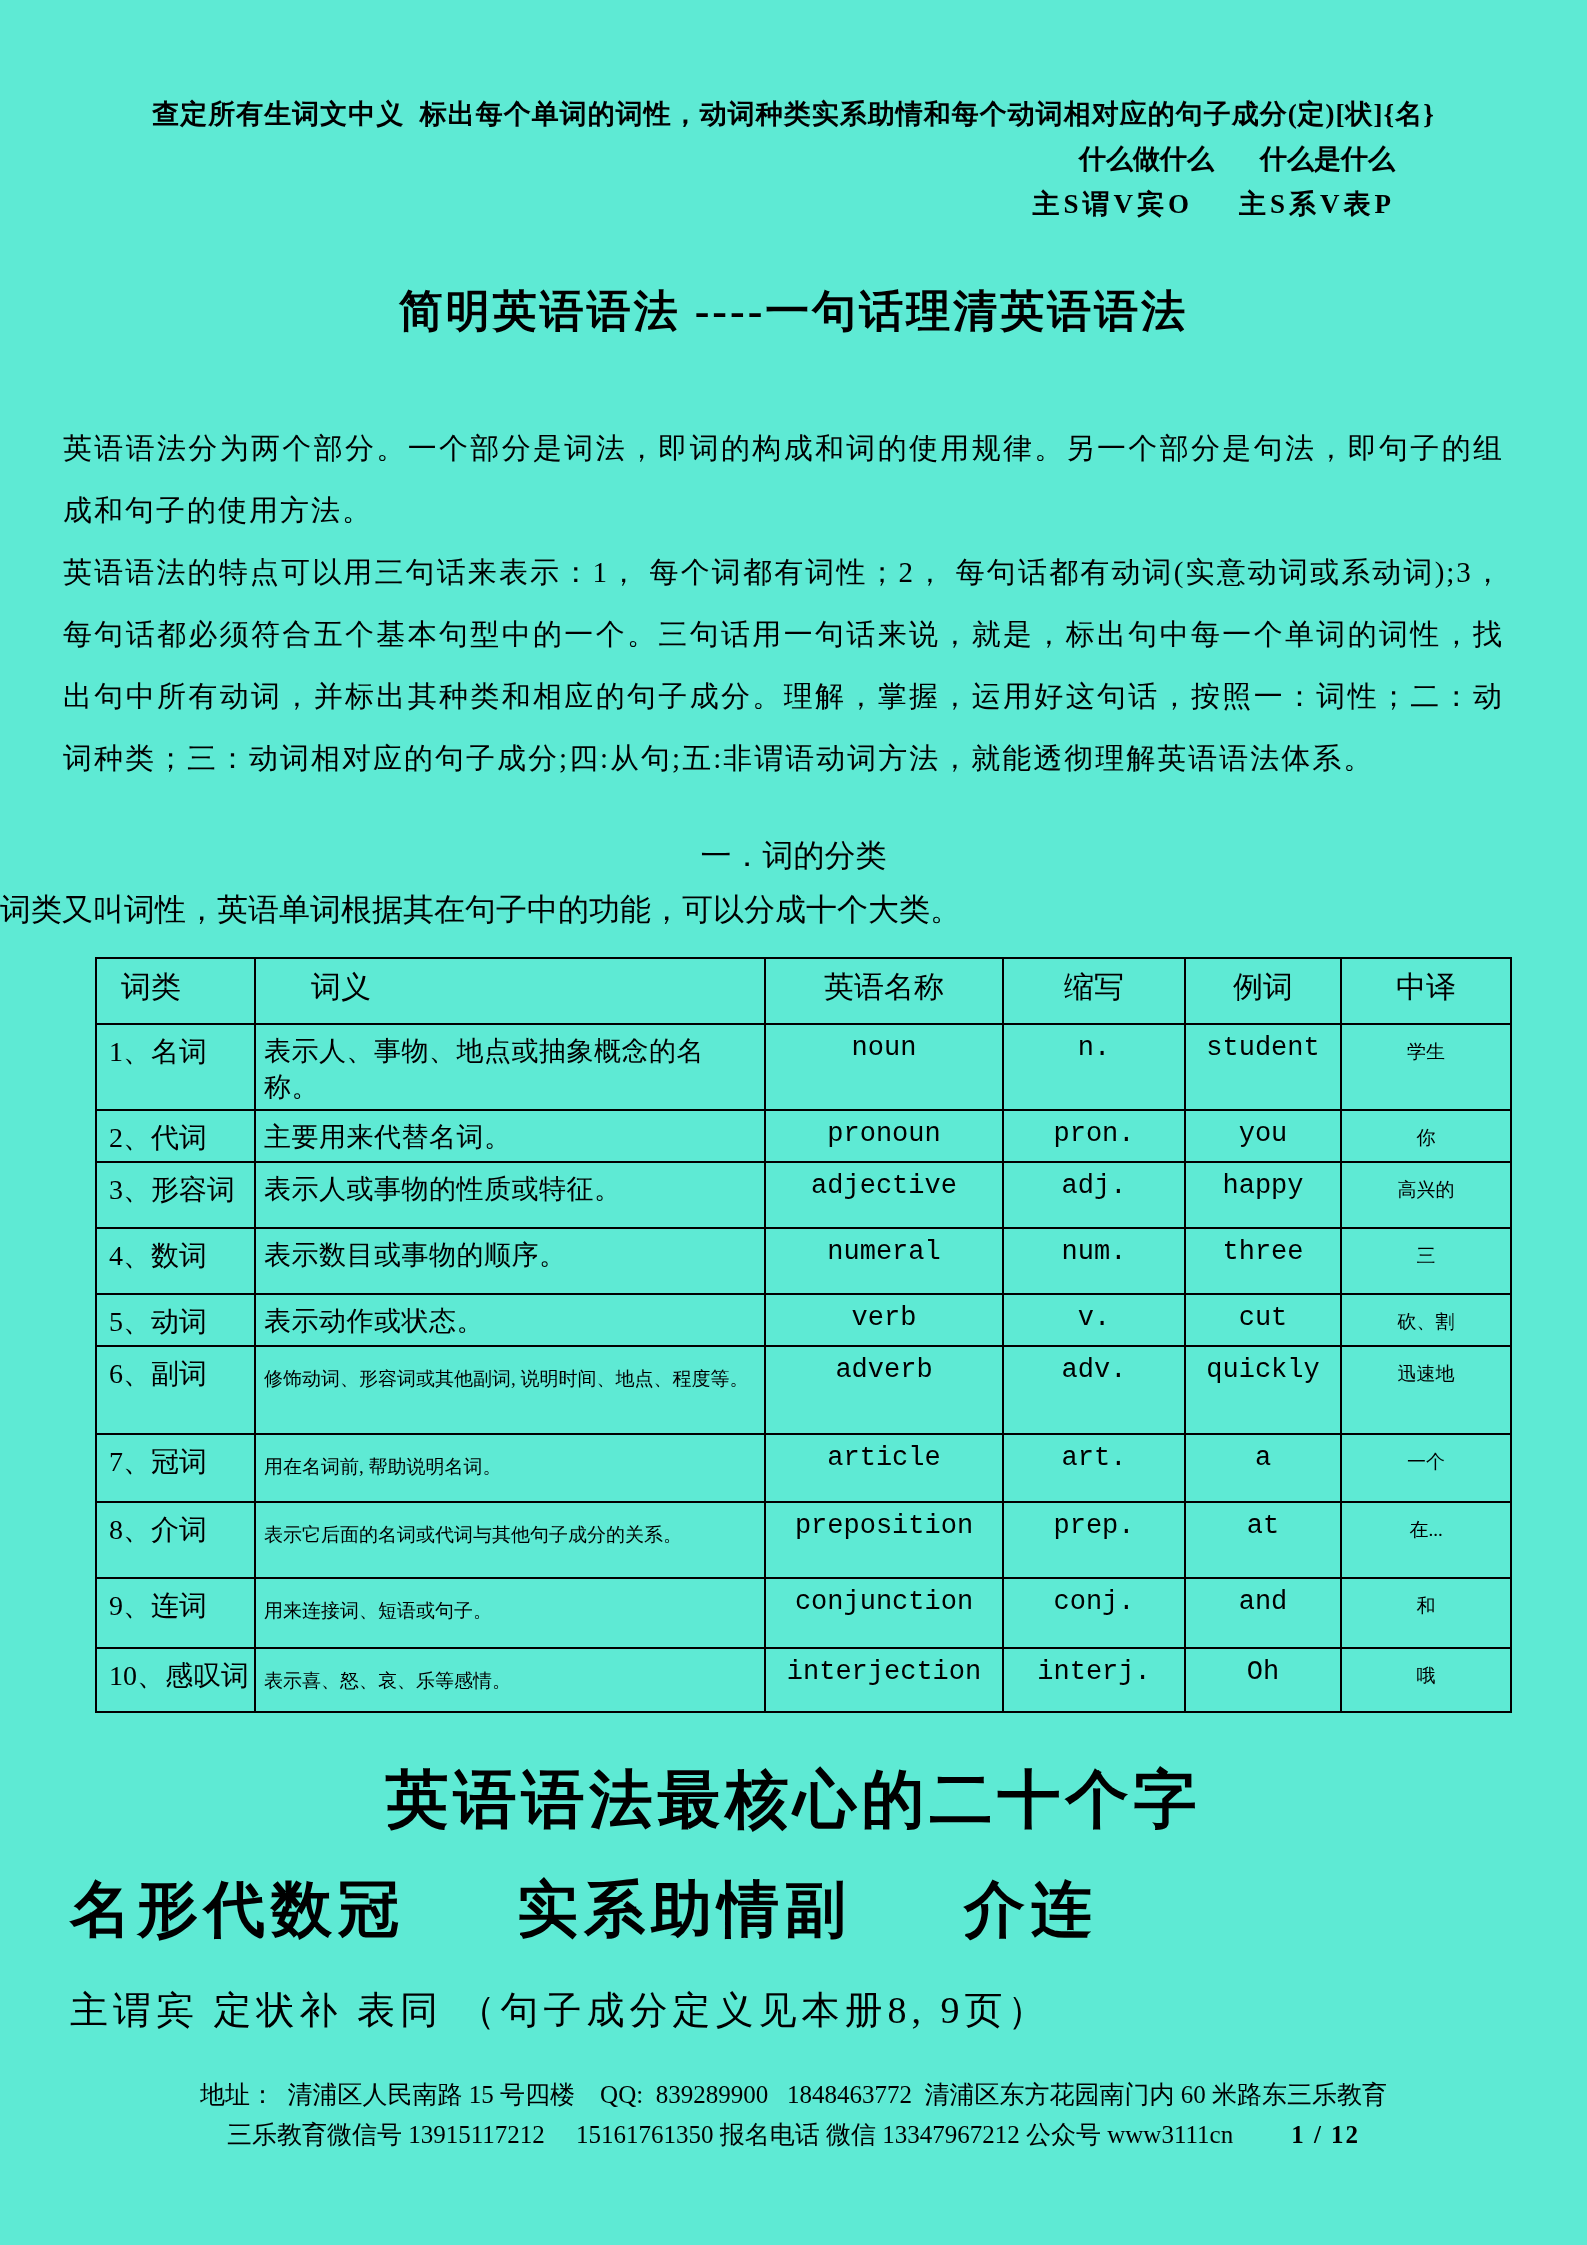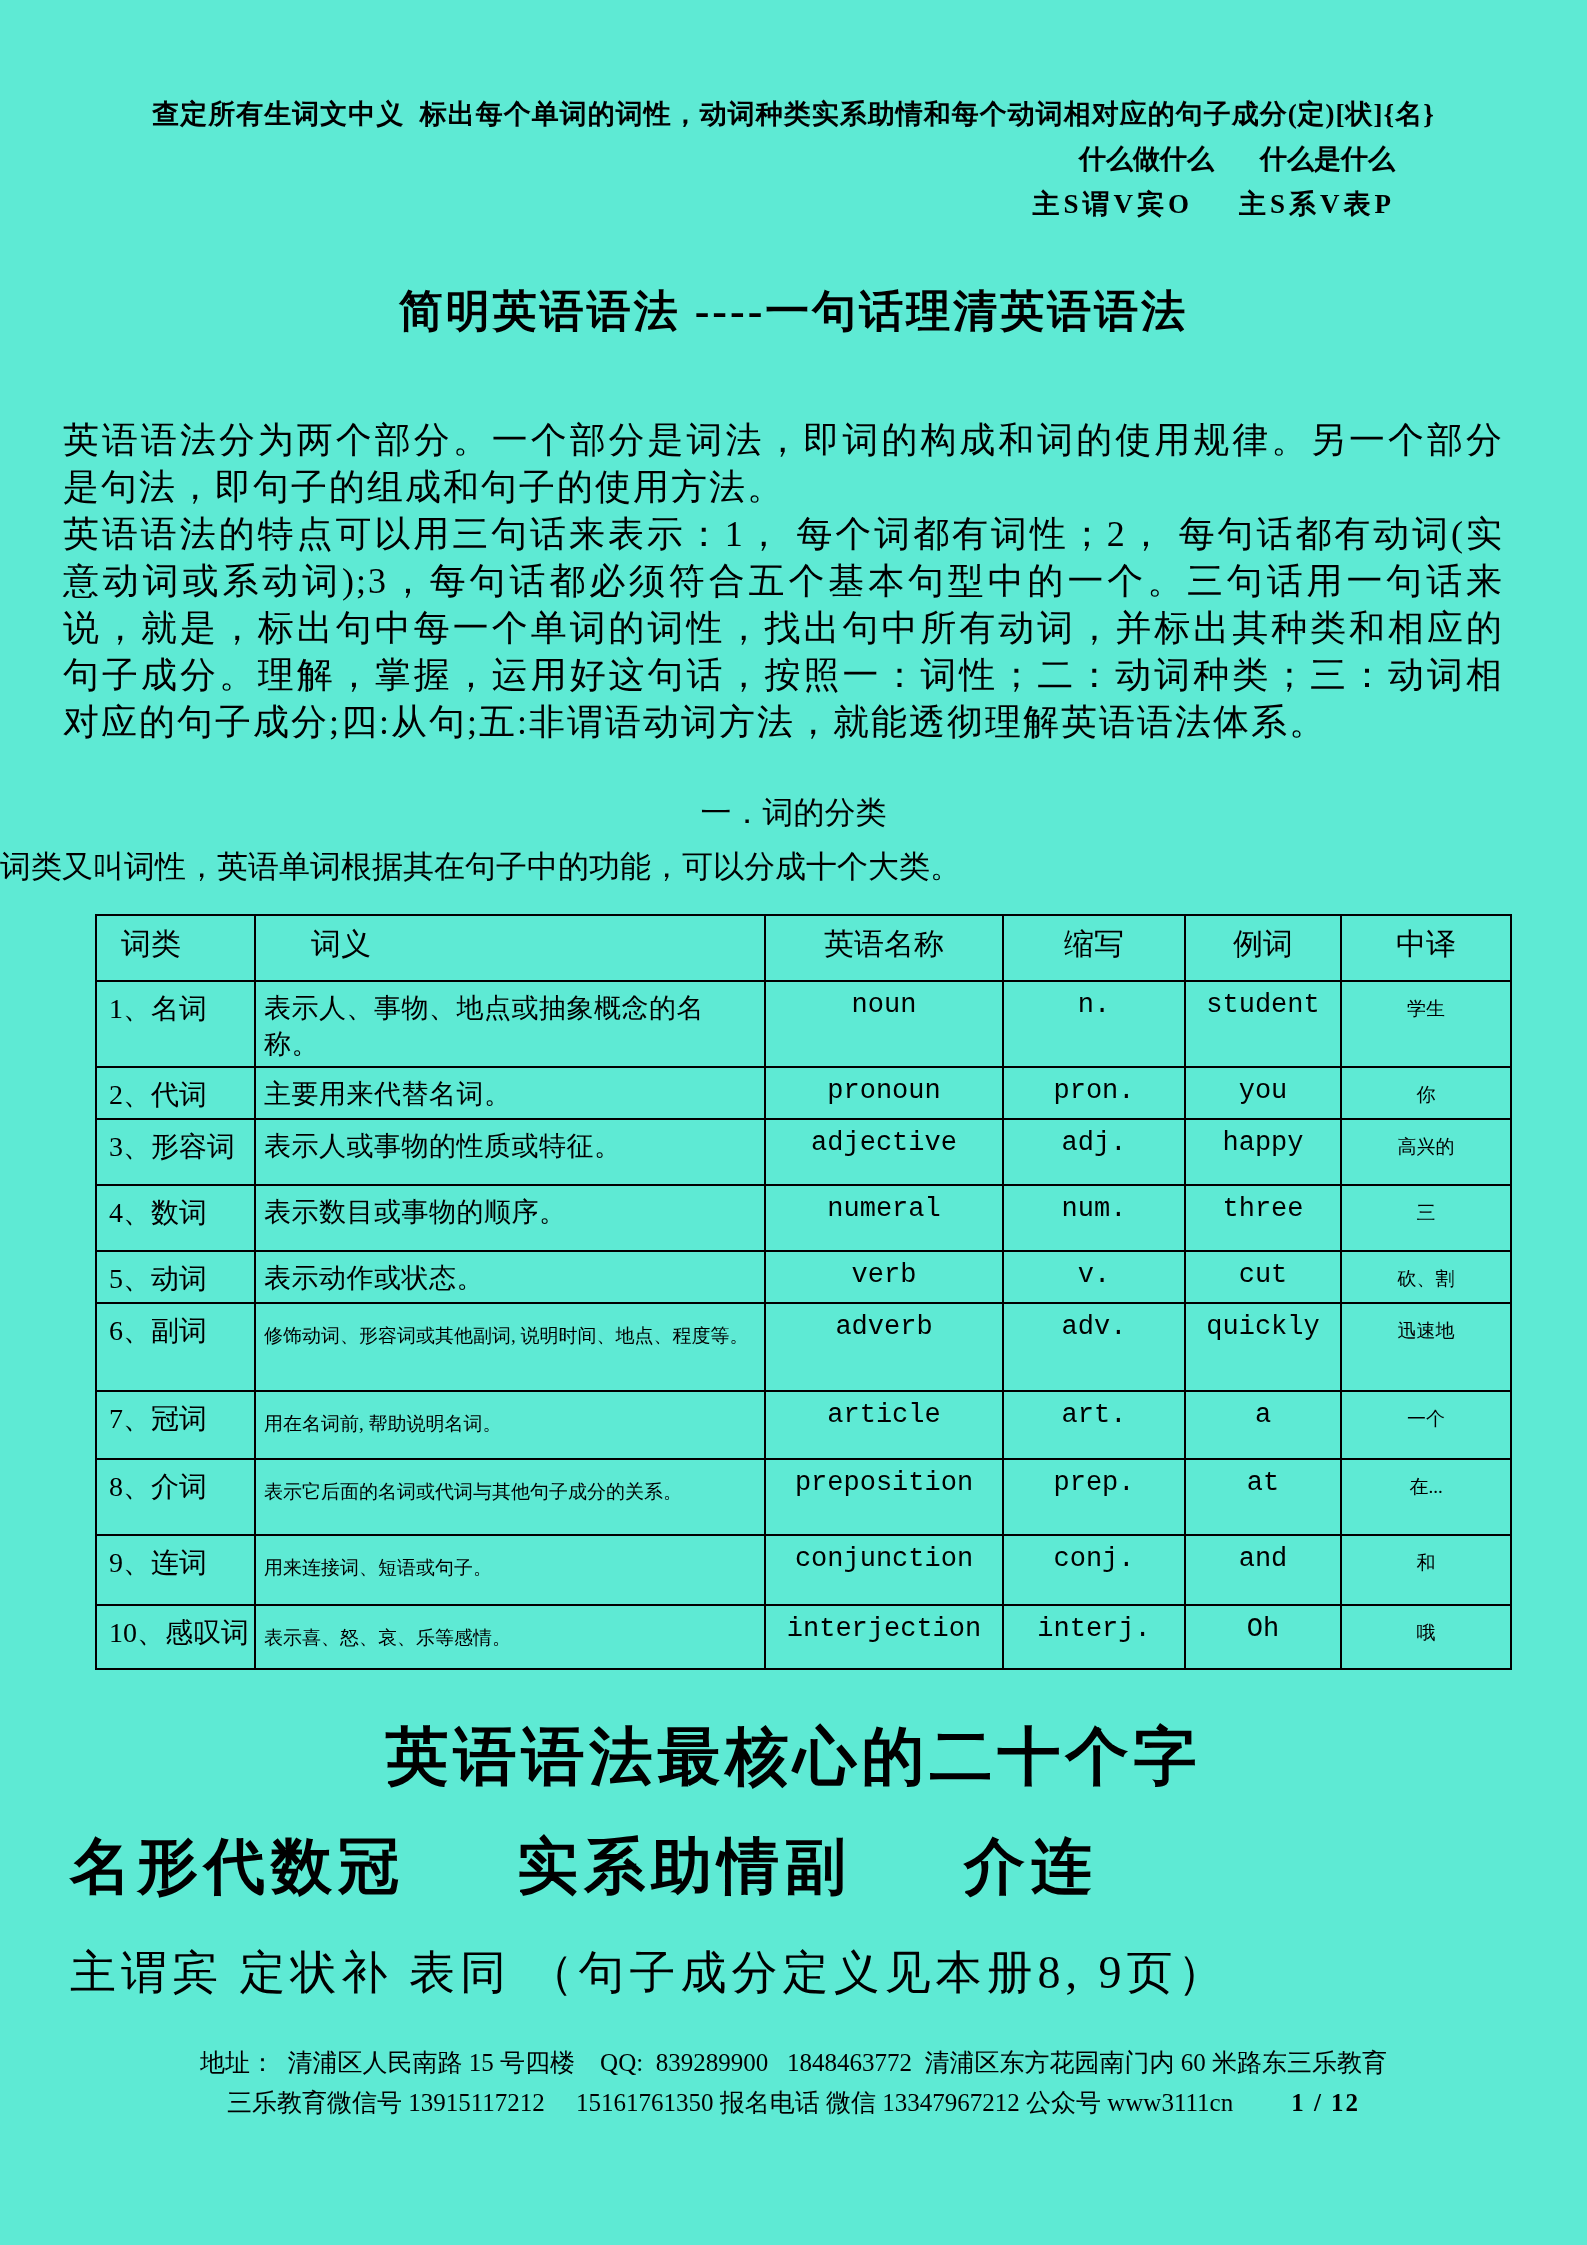--- a/index.html
+++ b/index.html
@@ -28,21 +28,21 @@
 
   
   .doc-title {
     margin:60px 0 0 0; text-align:center;
     font-size:44px; font-weight:bold; letter-spacing:3px;
   }
 
   
   .body-text {
     margin:76px 83px 0 63px;
-    font-size:36px; line-height:47px;
+    font-size:29px; line-height:62px;
     text-align:justify; letter-spacing:2px;
   }
   .body-text p { margin:0; }
 
   
   .section-heading { margin-top:46px; text-align:center; font-size:31px; }
   .section-subtitle { margin-top:12px; font-size:31px; }
 
   
   table.pos-table {
@@ -72,21 +72,21 @@
     font-size:63px; font-weight:bold; letter-spacing:5px;
   }
   .core-words {
     margin:26px 0 0 70px;
     font-size:61px; font-weight:bold; letter-spacing:6px;
     white-space:nowrap;
   }
   .core-words .w + .w { margin-left:112px; }
   .core-line2 {
     margin:34px 0 0 70px;
-    font-size:46px; letter-spacing:5px; white-space:pre-wrap;
+    font-size:38px; letter-spacing:5px; white-space:pre-wrap;
   }
 
   
   .footer { margin-top:42px; text-align:center; font-size:25px; }
   .footer-line2 { margin-top:7px; }
   .footer span { white-space:pre-wrap; }
   .page-num { font-weight:bold; margin-left:58px; letter-spacing:2px; }
 </style>
 </head>
 <body>

